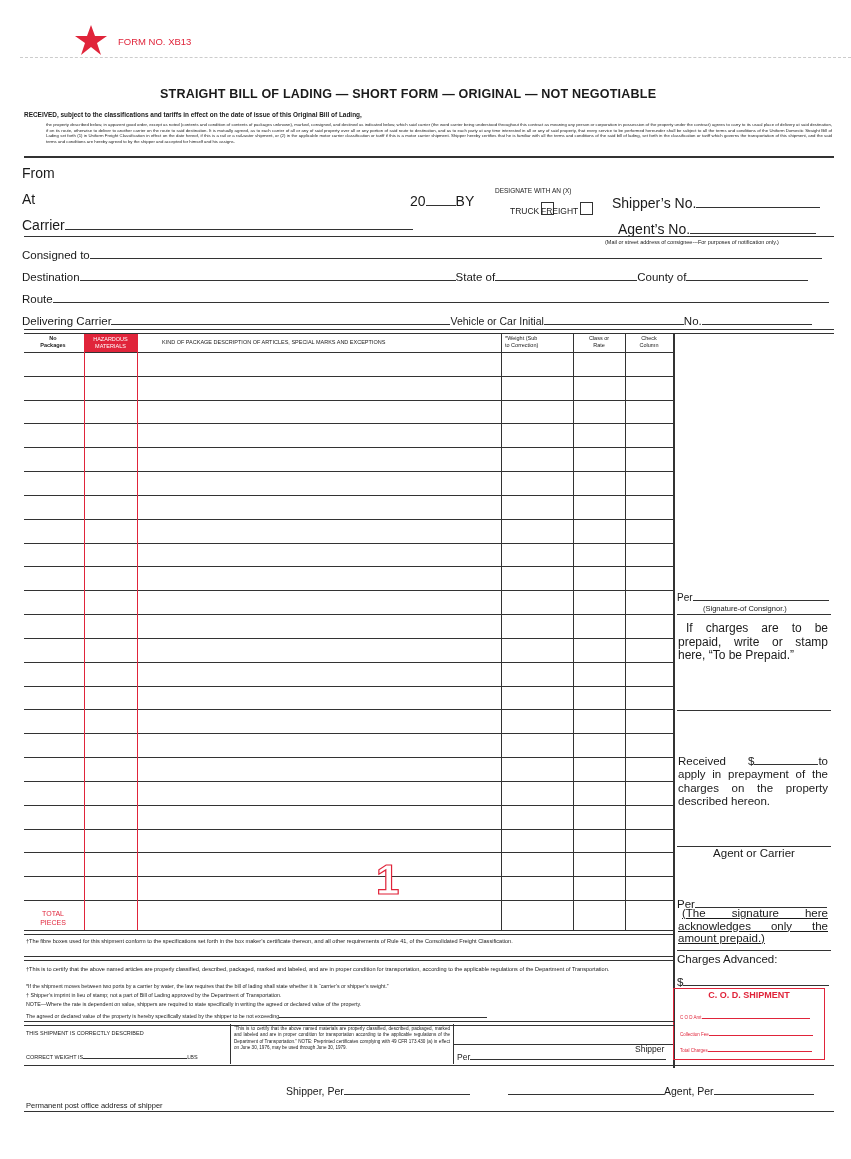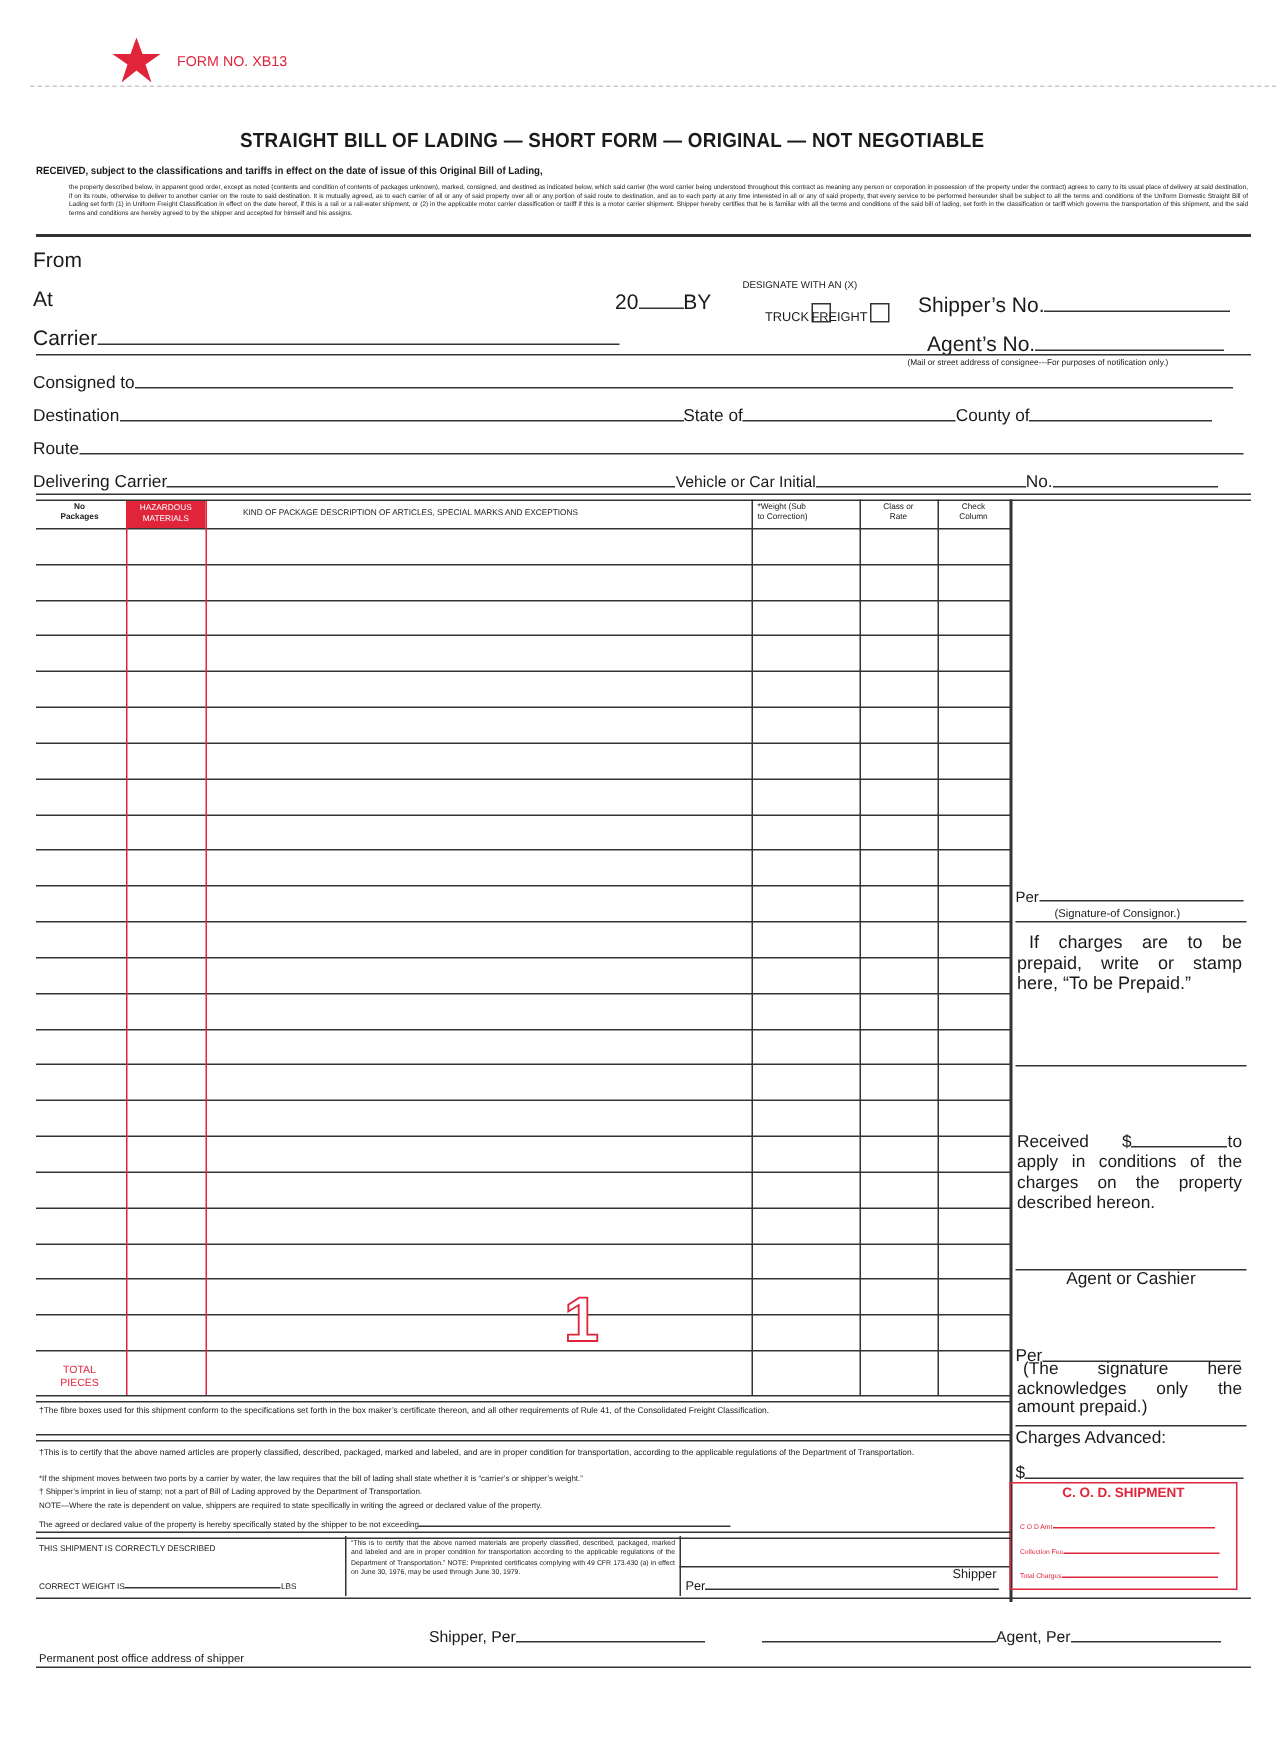--- a/index.html
+++ b/index.html
@@ -140,28 +140,28 @@
 <div class="lbl" style="left:677px;top:590px;font-size:10px;">
   <span>Per</span><span class="blank" style="width:136px"></span>
 </div>
 <div class="lbl" style="left:703px;top:604px;font-size:7.5px;">(Signature-of Consignor.)</div>
 <div class="hr" style="left:677px;top:614px;width:154px;"></div>
 <div class="abs just" style="left:678px;top:622px;width:150px;font-size:12px;line-height:13.5px;text-indent:8px;text-align-last:left;">If charges are to be prepaid, write or stamp here, “To be Prepaid.”</div>
 <div class="hr" style="left:677px;top:710px;width:154px;"></div>
 
 <div class="abs just" style="left:678px;top:752px;width:150px;font-size:11.5px;line-height:13.5px;text-align-last:left;">
   <span>Received $</span><span class="blank" style="width:64px"></span><span>to</span>
-  <span>apply in conditions of the charges on the property described hereon.</span>
+  <span>apply in prepayment of the charges on the property described hereon.</span>
 </div>
 <div class="hr" style="left:677px;top:846px;width:154px;"></div>
-<div class="abs" style="left:677px;top:847px;width:154px;text-align:center;font-size:11.5px;">Agent or Cashier</div>
+<div class="abs" style="left:677px;top:847px;width:154px;text-align:center;font-size:11.5px;">Agent or Carrier</div>
 <div class="lbl" style="left:677px;top:895px;font-size:11.5px;">
   <span>Per</span><span class="blank" style="width:132px"></span>
 </div>
-<div class="abs just" style="left:678px;top:907px;width:150px;font-size:11.5px;line-height:12.5px;text-indent:4px;text-align-last:left;">(The signature here acknowledges only the amount prepaid.)</div>
+<div class="abs just" style="left:678px;top:907px;width:150px;font-size:11.5px;line-height:12.5px;text-indent:4px;text-align-last:left;text-decoration:underline;">(The signature here acknowledges only the amount prepaid.)</div>
 <div class="hr" style="left:677px;top:950px;width:154px;"></div>
 <div class="lbl" style="left:677px;top:953px;font-size:11.5px;">Charges Advanced:</div>
 <div class="lbl" style="left:677px;top:973px;font-size:11.5px;">
   <span>$</span><span class="blank" style="width:146px"></span>
 </div>
 
 <div class="abs" style="left:673px;top:988px;width:152px;height:72px;border:1.5px solid #e0243a;box-sizing:border-box;">
   <div class="red" style="text-align:center;font-size:9px;font-weight:bold;margin-top:1px;">C. O. D. SHIPMENT</div>
   <div class="red" style="position:absolute;left:6px;top:26px;font-size:4.5px;white-space:nowrap;">
     <span>C O D Amt</span><span style="display:inline-block;width:108px;border-bottom:1px solid #e0243a;"></span>

